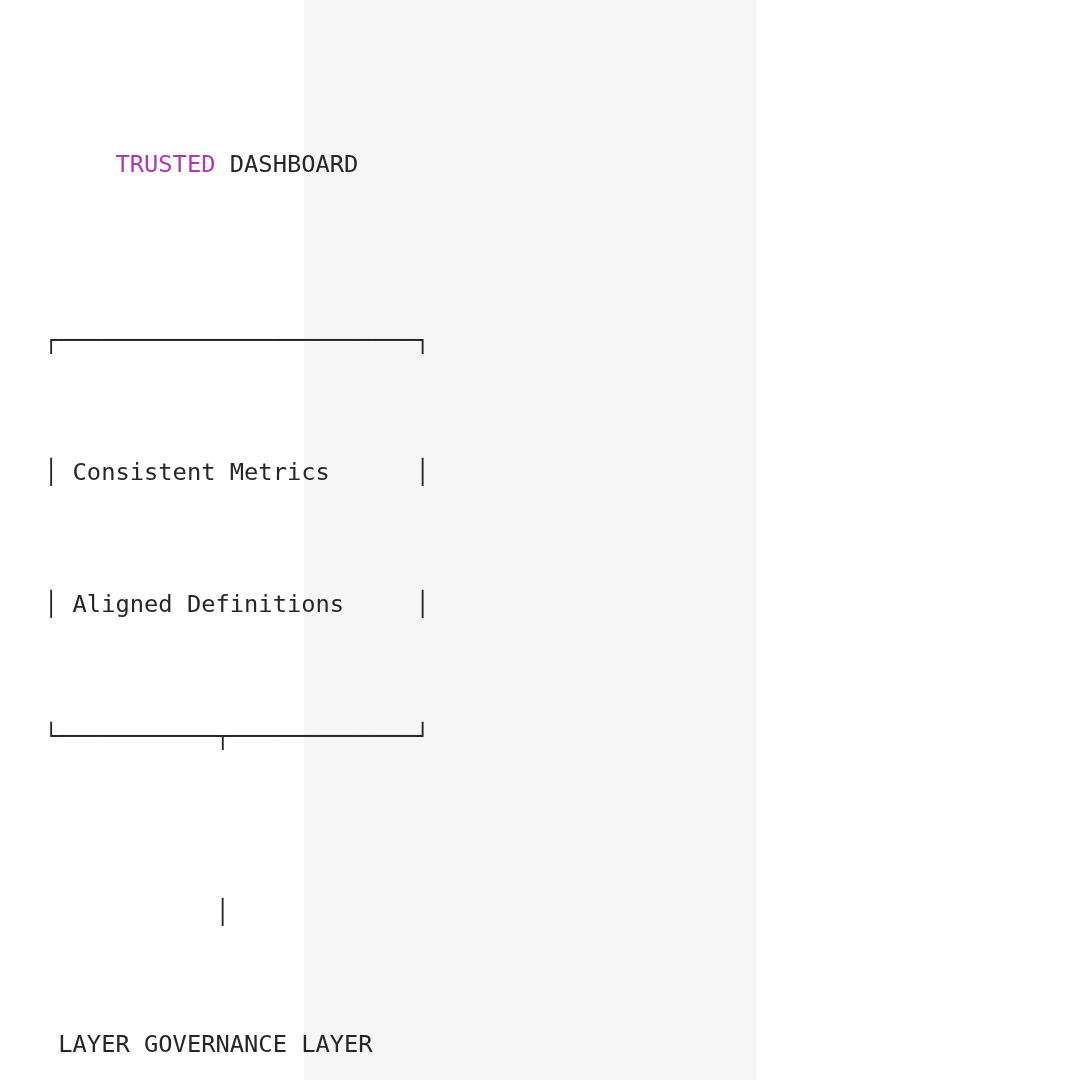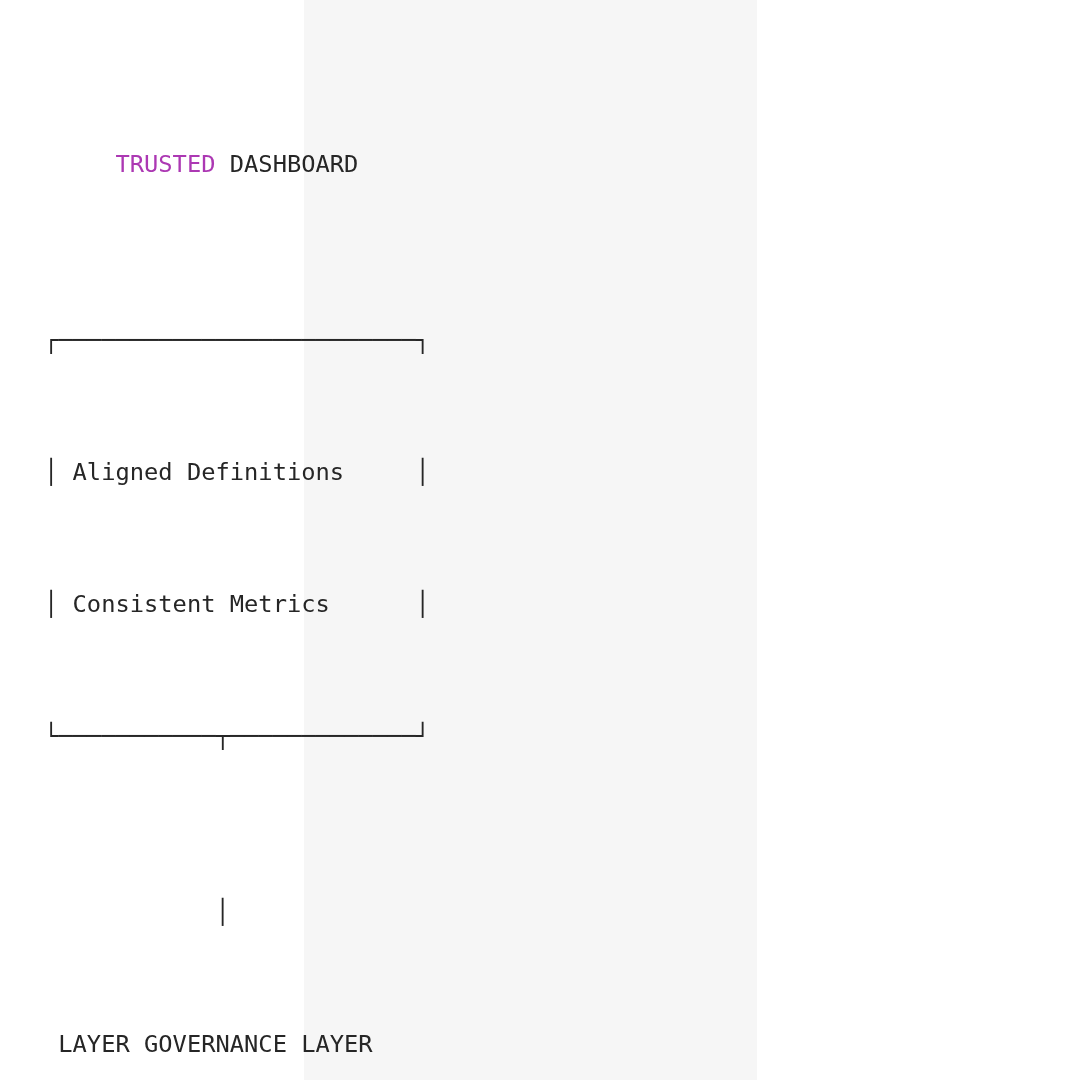--- a/index.html
+++ b/index.html
@@ -46,22 +46,22 @@
 </head>
 <body>
 
 <div class="page">
   <div class="panel"></div>
   <div class="ascii">
 
     <div class="line"><span>     </span><span class="accent">TRUSTED</span><span> DASHBOARD</span></div>
 
     <div class="line">┌─────────────────────────┐</div>
+    <div class="line">│ Consistent Metrics      │</div>
     <div class="line">│ Aligned Definitions     │</div>
-    <div class="line">│ Consistent Metrics      │</div>
     <div class="line">└───────────┬─────────────┘</div>
 
     <div class="line">            │</div>
     <div class="line"> LAYER GOVERNANCE LAYER</div>
 
     
     
     
     
 

